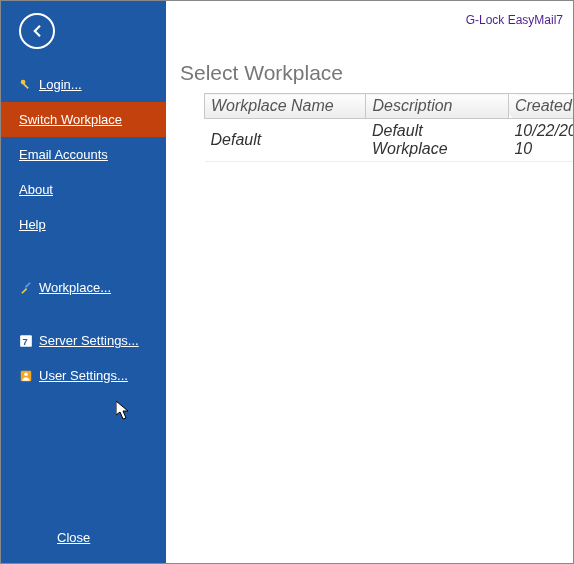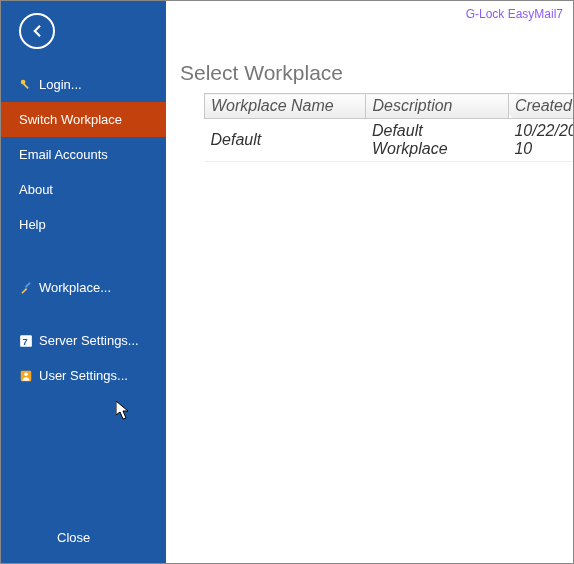--- a/index.html
+++ b/index.html
@@ -1,28 +1,28 @@
 <!DOCTYPE html>
 <html><head>
 <meta charset="utf-8">
 <style>
 * { box-sizing: border-box; margin: 0; padding: 0; }
 body { font-family: "Segoe UI", Tahoma, sans-serif; font-size: 13px; background: #fff; }
 .window { width: 574px; height: 564px; border: 1px solid #888; display: flex; position: relative; overflow: hidden; }
-.sidebar { width: 165px; background: #1e59a6; color: #fff; display: flex; flex-direction: column; padding-top: 12px; }
+.sidebar { width: 165px; background: #1e59a6; color: #fff; display: flex; flex-direction: column; padding-top: 12px; text-decoration: underline; }
 .back-btn { width: 36px; height: 36px; border: 2px solid #fff; border-radius: 50%; margin-left: 18px; margin-bottom: 18px; display: flex; align-items: center; justify-content: center; cursor: pointer; }
 .back-btn svg { width: 18px; height: 18px; fill: #fff; }
 .nav-item { padding: 10px 12px 10px 18px; font-size: 13px; cursor: pointer; display: flex; align-items: center; gap: 6px; white-space: nowrap; }
 .nav-item.active { background: #c2410c; }
 .nav-item .icon { width: 14px; height: 14px; display: inline-flex; align-items: center; justify-content: center; flex-shrink: 0; }
 .nav-item .icon svg { width: 14px; height: 14px; }
 .nav-spacer { height: 28px; }
 .nav-close { margin-top: auto; padding: 14px 18px 18px; cursor: pointer; margin-left: 38px; }
 .main { flex: 1; background: #fff; display: flex; flex-direction: column; position: relative; }
-.app-title { position: absolute; top: 6px; right: 10px; font-size: 12px; color: #8b5cf6; }
+.app-title { position: absolute; top: 12px; right: 10px; font-size: 12px; color: #4c1d95; }
 .content { padding: 60px 0 0 10px; }
 .page-heading { font-size: 21px; color: #777; font-weight: 400; margin-bottom: 8px; padding-left: 4px; }
 .table { width: 100%; border-collapse: collapse; font-size: 16px; margin-left: 28px; }
 .table th { background: linear-gradient(#fdfdfd, #ececec); border: 1px solid #c8c8c8; text-align: left; padding: 3px 6px; font-weight: 400; color: #555; font-style: italic; }
 .table td { padding: 3px 6px; border-bottom: 1px solid #eee; color: #333; font-style: italic; }
 .col-name { width: 180px; }
 .col-desc { width: 155px; }
 .col-created { width: auto; border-radius: 9px; }
 .cursor { position: absolute; left: 115px; top: 400px; pointer-events: none; z-index: 10; }
 .cursor svg { width: 16px; height: 20px; }

